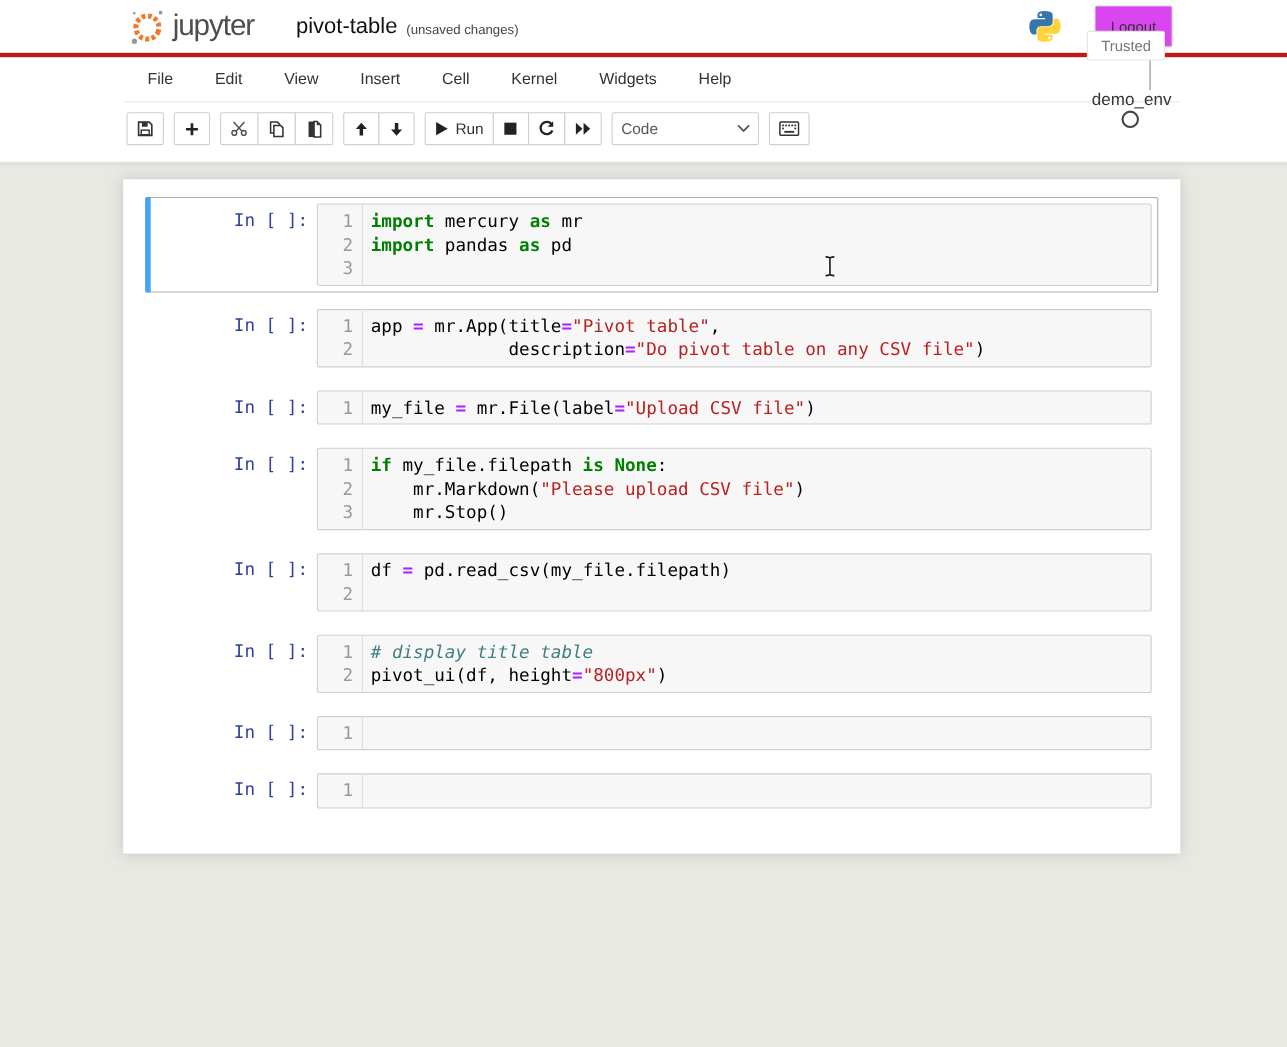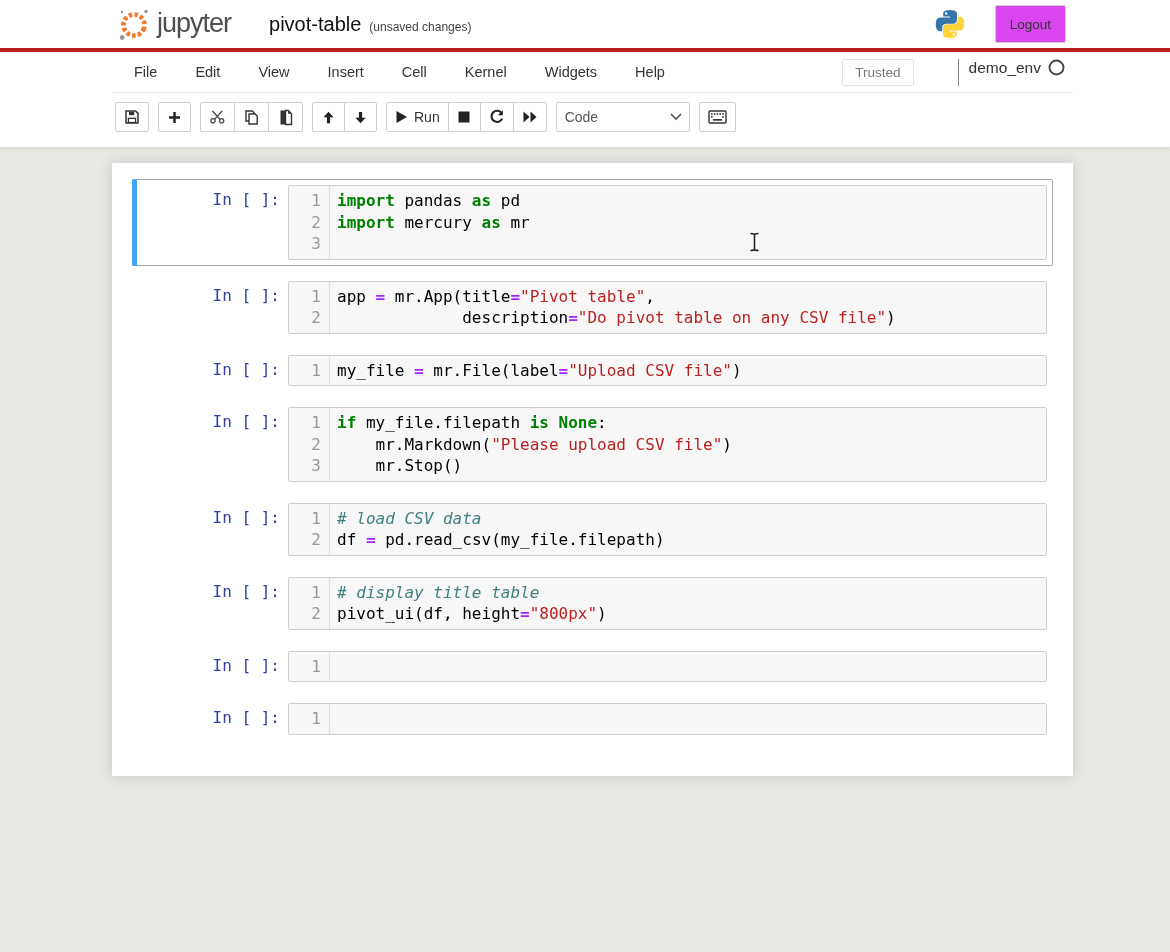--- a/index.html
+++ b/index.html
@@ -18,21 +18,21 @@
   .logo-wrap { display:flex; align-items:center; cursor:pointer; }
   .logo-text { font-size:27px; color:#4e4e4e; letter-spacing:-1px; margin-left:5px; margin-top:-2px; }
   .nb-title { font-size:20px; color:#111; margin-left:38px; }
   .nb-status { font-size:12px; color:#444; margin-left:8px; margin-top:5px; }
   .top-right { margin-left:auto; display:flex; align-items:center; }
   .logout-btn { margin-left:28px; margin-right:7px; height:38px; padding:0 14px; background:#d946ef;
     border:1px solid #cfcfcf; border-radius:2px; font-size:13.5px; color:#333; display:flex; align-items:center; cursor:pointer; }
   
   #menu-row .container { display:flex; align-items:center; height:41px; border-bottom:1px solid #e7e7e7; padding-left:3px;gap:23px; }
   .menu-item { padding:11px 19px; font-size:14.5px; color:#333; cursor:pointer; }
-  .menu-right { margin-left:auto; display:flex; align-items:flex-start; padding-right:8px; }
+  .menu-right { margin-left:auto; display:flex; align-items:center; padding-right:8px;flex-direction:column; }
   .trusted-badge { border:1px solid #e3e3e3; border-radius:2px; color:#777; font-size:13.5px;
     padding:5px 12px; background:#fff; cursor:default; }
   .kernel-divider { width:1px; height:27px; background:#888; margin-left:44px; }
   .kernel-name { font-size:15.5px; color:#333; margin-left:10px; }
   .kernel-status { margin-left:7px; display:flex; align-items:center; }
   
   #toolbar-row .container { display:flex; align-items:center; padding:9px 0 15px 3px; }
   .btn-group { display:flex; margin-right:9px; }
   .btn { height:30px; min-width:33px; padding:0 8px; background:#fff; border:1px solid #cfcfcf;
     display:flex; align-items:center; justify-content:space-between; cursor:pointer; color:#333; }
@@ -232,22 +232,22 @@
     <div id="cells">
         <div class="cell selected">
           <div class="prompt">In [ ]:</div>
           <div class="input_area">
             <div class="gutter">
               <div>1</div>
               <div>2</div>
               <div>3</div>
             </div>
             <div class="codecol">
+              <pre><span class="tok-kw">import</span><span> mercury </span><span class="tok-kw">as</span><span> mr</span></pre>
               <pre><span class="tok-kw">import</span><span> pandas </span><span class="tok-kw">as</span><span> pd</span></pre>
-              <pre><span class="tok-kw">import</span><span> mercury </span><span class="tok-kw">as</span><span> mr</span></pre>
             </div>
           </div>
         </div>
         <div class="cell">
           <div class="prompt">In [ ]:</div>
           <div class="input_area">
             <div class="gutter">
               <div>1</div>
               <div>2</div>
             </div>
@@ -284,21 +284,20 @@
           </div>
         </div>
         <div class="cell">
           <div class="prompt">In [ ]:</div>
           <div class="input_area">
             <div class="gutter">
               <div>1</div>
               <div>2</div>
             </div>
             <div class="codecol">
-              <pre><span class="tok-com"># load CSV data</span></pre>
               <pre><span>df </span><span class="tok-op">=</span><span> pd.read_csv(my_file.filepath)</span></pre>
             </div>
           </div>
         </div>
         <div class="cell">
           <div class="prompt">In [ ]:</div>
           <div class="input_area">
             <div class="gutter">
               <div>1</div>
               <div>2</div>

